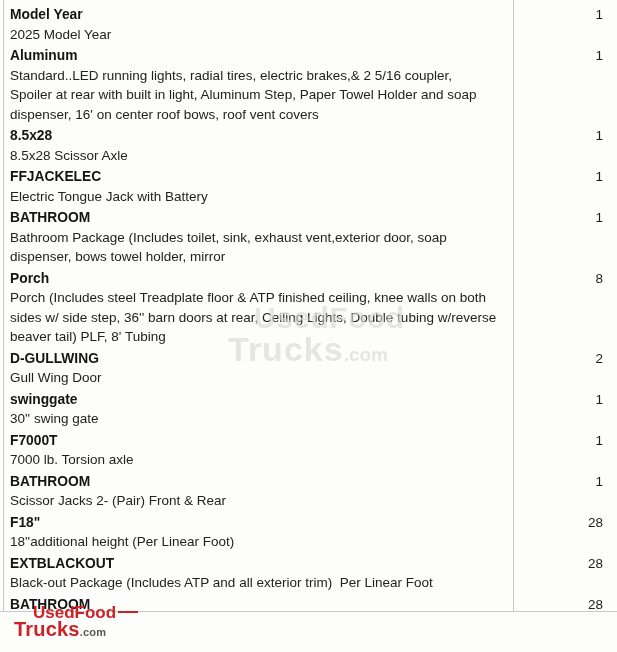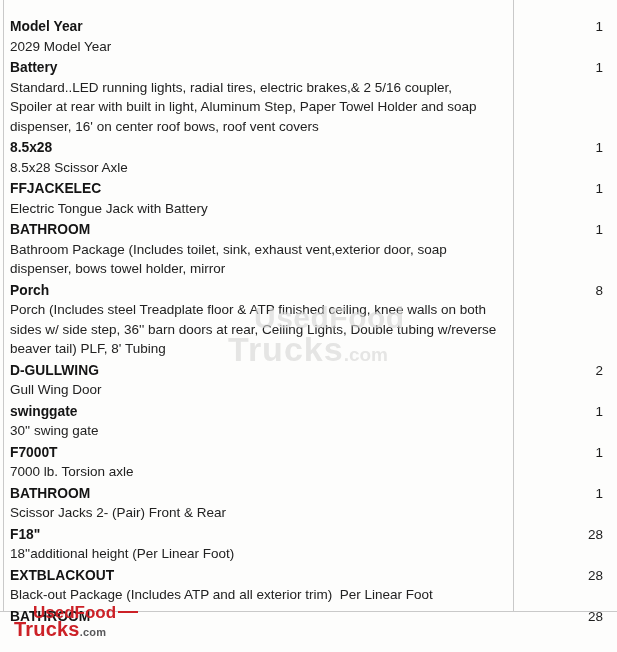--- a/index.html
+++ b/index.html
@@ -12,21 +12,21 @@
     color: #1e1e1e;
     overflow: hidden;
   }
   
   .vline { position: absolute; top: 0; width: 1px; height: 611px; background: #c9c9c9; }
   .vline.left { left: 3px; }
   .vline.divider { left: 513px; }
   .hline-bottom { position: absolute; left: 0; top: 611px; width: 617px; height: 1px; background: #c9c9c9; }
 
   
-  .rows { position: absolute; left: 0; top: 17px; width: 617px; }
+  .rows { position: absolute; left: 0; top: 5px; width: 617px; }
   .row { display: flex; align-items: flex-start; margin-bottom: 2px; }
   .cell-main { width: 503px; box-sizing: border-box; padding-left: 10px; padding-right: 6px; }
   .code  { font-weight: bold; font-size: 13.8px; line-height: 19.5px; color: #141414; }
   .desc  { font-size: 13.5px; line-height: 19.5px; color: #222222; white-space: pre-wrap; max-width: 488px; }
   .cell-qty {
     flex: 1;
     box-sizing: border-box;
     padding-right: 14px;
     text-align: right;
     font-size: 13.5px;
@@ -61,28 +61,28 @@
 <div class="page">
 
   <div class="vline left"></div>
   <div class="vline divider"></div>
   <div class="hline-bottom"></div>
 
   <div class="rows" id="rows">
   <div class="row">
     <div class="cell-main">
       <div class="code">Model Year</div>
-      <div class="desc">2029 Model Year</div>
+      <div class="desc">2025 Model Year</div>
     </div>
     <div class="cell-qty">1</div>
   </div>
 
   <div class="row">
     <div class="cell-main">
-      <div class="code">Battery</div>
+      <div class="code">Aluminum</div>
       <div class="desc">Standard..LED running lights, radial tires, electric brakes,&amp; 2 5/16 coupler, Spoiler at rear with built in light, Aluminum Step, Paper Towel Holder and soap dispenser, 16' on center roof bows, roof vent covers</div>
     </div>
     <div class="cell-qty">1</div>
   </div>
 
   <div class="row">
     <div class="cell-main">
       <div class="code">8.5x28</div>
       <div class="desc">8.5x28 Scissor Axle</div>
     </div>

